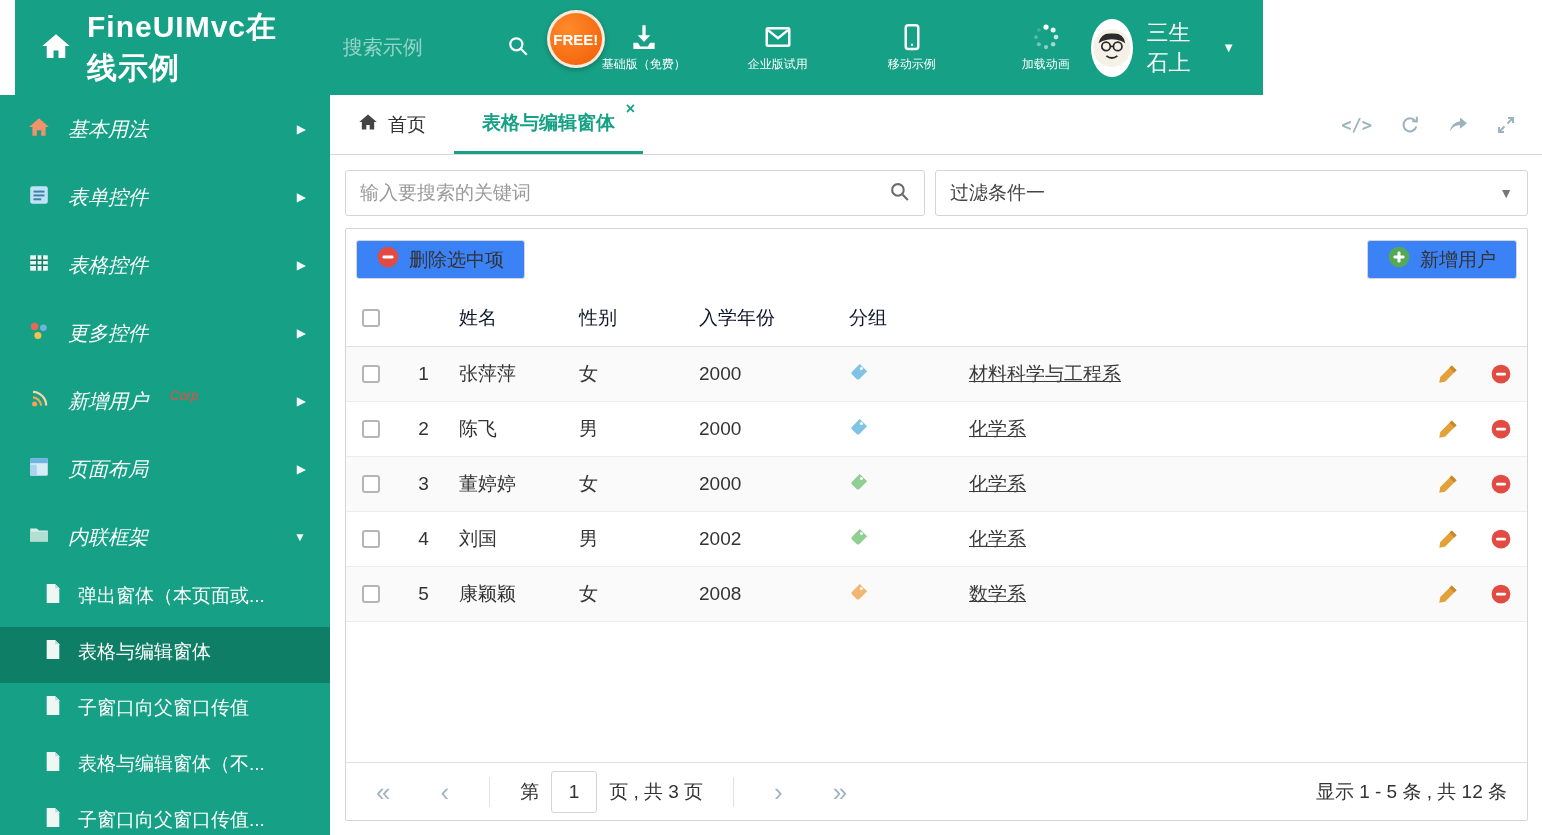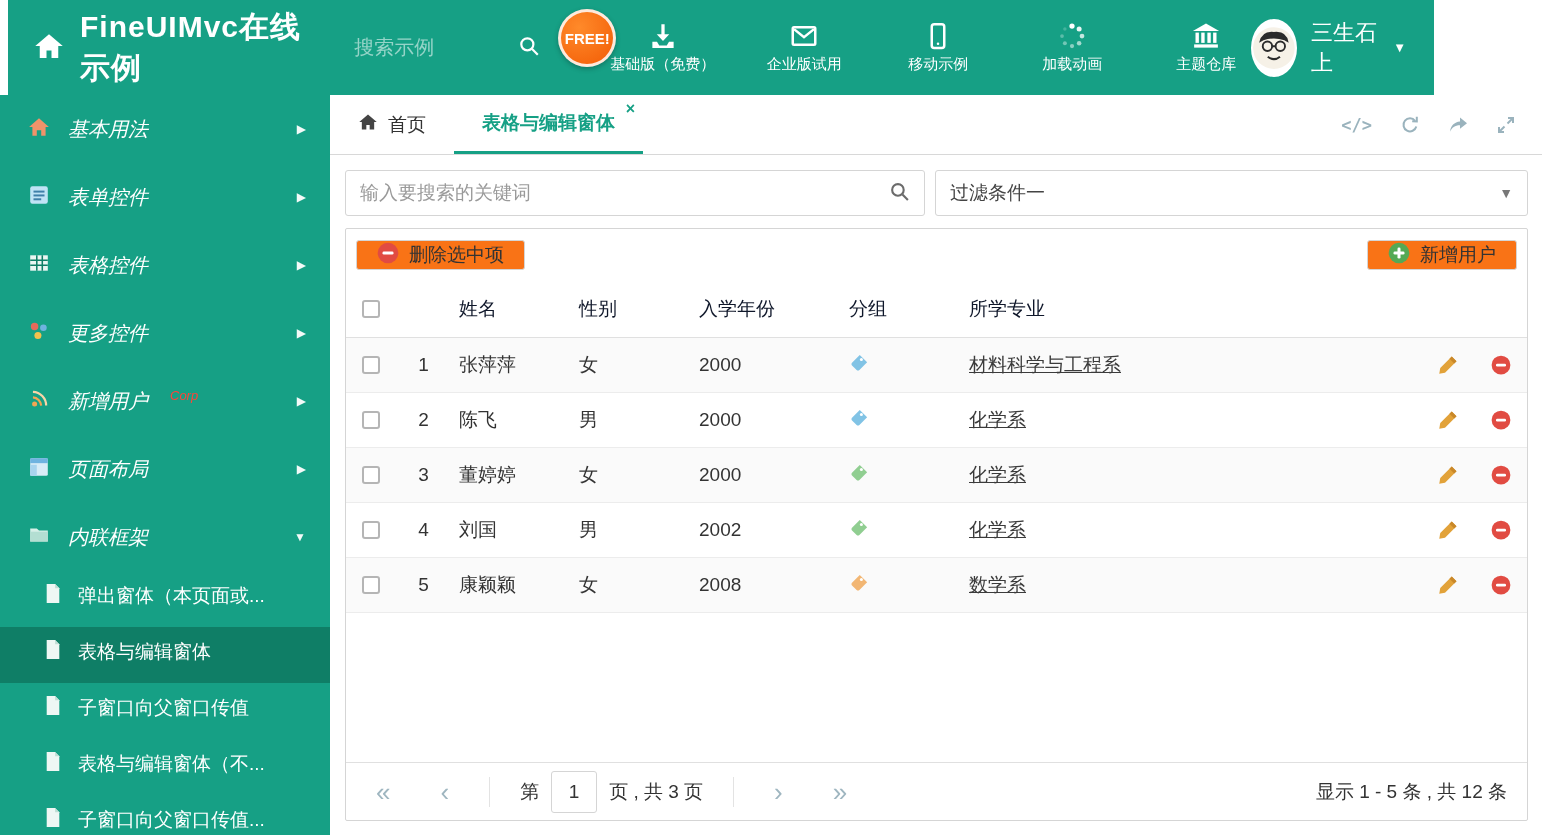--- a/index.html
+++ b/index.html
@@ -1,30 +1,30 @@
 <!DOCTYPE html>
 <html><head>
 <meta charset="utf-8">
 <style>
   * { margin:0; padding:0; box-sizing:border-box; }
   html,body { width:1542px; height:835px; overflow:hidden; font-family:"Liberation Sans","DejaVu Sans",sans-serif; }
   .app { position:relative; width:1542px; height:835px; background:#fff; }
 
   
-  .topbar { position:absolute; top:0; left:8px; width:1426px; height:95px; background:#16a085; display:flex; align-items:center; color:#fff; z-index:5; }
+  .topbar { position:absolute; top:0; left:15px; width:1248px; height:95px; background:#16a085; display:flex; align-items:center; color:#fff; z-index:5; }
   .brand { display:flex; align-items:center; gap:16px; margin-left:26px; }
   .brand svg { width:30px; height:30px; }
   .brand-title { font-size:30px; font-weight:bold; letter-spacing:1px; }
   .hdr-search { display:flex; align-items:center; margin-left:48px; gap:14px; }
   .hdr-search input { background:transparent; border:none; outline:none; color:#fff; font-size:20px; width:150px; font-family:Liberation Serif, serif; }
   .hdr-search input::placeholder { color:rgba(255,255,255,.55); }
   .hdr-nav { display:flex; margin-left:70px; gap:44px; align-items:center; }
   .hdr-nav-item { position:relative; display:flex; flex-direction:column; align-items:center; cursor:pointer; min-width:90px; }
   .hdr-nav-item svg { width:30px; height:30px; }
-  .hdr-nav-label { font-size:15px; white-space:nowrap; }
+  .hdr-nav-label { font-size:12px; white-space:nowrap; }
   .free-badge { position:absolute; top:-12px; left:-52px; width:58px; height:58px; border-radius:50%; background:radial-gradient(circle at 35% 30%, #ff8a2a, #f25c05); border:3px solid rgba(255,255,255,.85); box-shadow:0 2px 5px rgba(0,0,0,.25); display:flex; align-items:center; justify-content:center; font-size:15px; font-weight:bold; color:#fff; }
   .hdr-user { margin-left:auto; margin-right:28px; display:flex; align-items:center; gap:14px; cursor:pointer; }
   .avatar { width:58px; height:58px; border-radius:50%; background:#fff; overflow:hidden; border:2px solid #fff; }
   .avatar svg { width:100%; height:100%; }
   .hdr-username { font-size:22px; }
   .hdr-caret { font-size:13px; }
 
   
   .sidebar { position:absolute; top:95px; left:0; bottom:0; width:330px; background:#16a085; color:#fff; overflow:hidden; }
   .side-item { height:68px; display:flex; align-items:center; padding:0 24px 0 28px; gap:18px; font-size:20px; cursor:pointer;font-style:italic; }
@@ -52,21 +52,21 @@
   .search-box, .filter-select { height:46px; border:1px solid #d5d5d5; border-radius:3px; display:flex; align-items:center; padding:0 14px; background:#fff; }
   .search-box { flex:0 0 580px; }
   .search-box input { flex:1; border:none; outline:none; font-size:19px; color:#333; font-family:inherit; }
   .search-box input::placeholder { color:#9a9a9a; }
   .search-box svg { width:21px; height:21px; flex:0 0 auto; }
   .filter-select { flex:1; font-size:19px; color:#444; cursor:pointer; }
   .filter-caret { margin-left:auto; color:#777; font-size:14px; }
 
   .grid-panel { flex:1; border:1px solid #d5d5d5; border-radius:2px; display:flex; flex-direction:column; min-height:0; }
   .toolbar { padding:11px 10px; display:flex; justify-content:space-between; flex:0 0 auto; }
-  .btn { height:30px; border:1px solid #d5d5d5; border-radius:3px; background:#f97316; display:flex; align-items:center; gap:10px; padding:0 20px; font-size:19px; color:#333; cursor:pointer; }
+  .btn { height:39px; border:1px solid #d5d5d5; border-radius:3px; background:#3b82f6; display:flex; align-items:center; gap:10px; padding:0 20px; font-size:19px; color:#333; cursor:pointer; }
   .btn svg { width:22px; height:22px; }
 
   .grid { flex:1; min-height:0; }
   .thead, .trow { display:grid; grid-template-columns:50px 55px 120px 120px 150px 120px 1fr 46px 60px; align-items:center; }
   .thead { height:57px; border-bottom:1px solid #e0e0e0; color:#0f172a; font-size:19px; }
   .trow { height:55px; border-bottom:1px solid #ececec; font-size:19px; color:#333; }
   .trow:nth-child(even) { background:#fafafa; }
   .td, .th { padding-left:8px; }
   .c-center { display:flex; justify-content:center; padding-left:0; }
   .c-num { text-align:center; padding-left:0; }
@@ -144,33 +144,20 @@
               <circle cx="17.7" cy="6.3" r="2" opacity=".9"></circle>
               <circle cx="20" cy="12" r="1.9" opacity=".75"></circle>
               <circle cx="17.7" cy="17.7" r="1.8" opacity=".6"></circle>
               <circle cx="12" cy="20" r="1.7" opacity=".5"></circle>
               <circle cx="6.3" cy="17.7" r="1.6" opacity=".4"></circle>
               <circle cx="4" cy="12" r="1.5" opacity=".3"></circle>
               <circle cx="6.3" cy="6.3" r="1.4" opacity=".2"></circle>
             </svg>
         </span>
         <span class="hdr-nav-label">加载动画</span>
-      </div>
-      <div class="hdr-nav-item">
-        <span>
-          <svg viewBox="0 0 24 24" fill="#fff">
-              <path d="M12 2 L22.5 8 H1.5 Z"></path>
-              <rect x="3.6" y="9.3" width="2.7" height="8.2"></rect>
-              <rect x="8.2" y="9.3" width="2.7" height="8.2"></rect>
-              <rect x="13.1" y="9.3" width="2.7" height="8.2"></rect>
-              <rect x="17.7" y="9.3" width="2.7" height="8.2"></rect>
-              <rect x="2.5" y="18.7" width="19" height="2.6"></rect>
-            </svg>
-        </span>
-        <span class="hdr-nav-label">主题仓库</span>
       </div>
     </nav>
 
     <div class="hdr-user">
       <span class="avatar">
         <svg viewBox="0 0 24 24">
             <circle cx="12" cy="12" r="12" fill="#f6f1e7"></circle>
             <path d="M3.5 9 Q5 2 12 2.8 Q19.5 2 20.5 9 L18 7.5 Q12 5.5 6 7.5 Z" fill="#2b2b2b"></path>
             <circle cx="8.3" cy="11" r="2.7" fill="none" stroke="#2b2b2b" stroke-width="1.1"></circle>
             <circle cx="15.7" cy="11" r="2.7" fill="none" stroke="#2b2b2b" stroke-width="1.1"></circle>
@@ -364,21 +351,20 @@
         <div class="grid">
           <div class="thead">
             <div class="th c-center">
                 <span class="checkbox"></span>
               </div>
             <div class="th"></div>
             <div class="th">姓名</div>
             <div class="th">性别</div>
             <div class="th">入学年份</div>
             <div class="th">分组</div>
-            <div class="th">所学专业</div>
             <div class="th"></div>
             <div class="th"></div>
           </div>
 
           <div class="trow">
             <div class="td c-center">
                 <span class="checkbox"></span>
               </div>
             <div class="td c-num">1</div>
             <div class="td">张萍萍</div>

